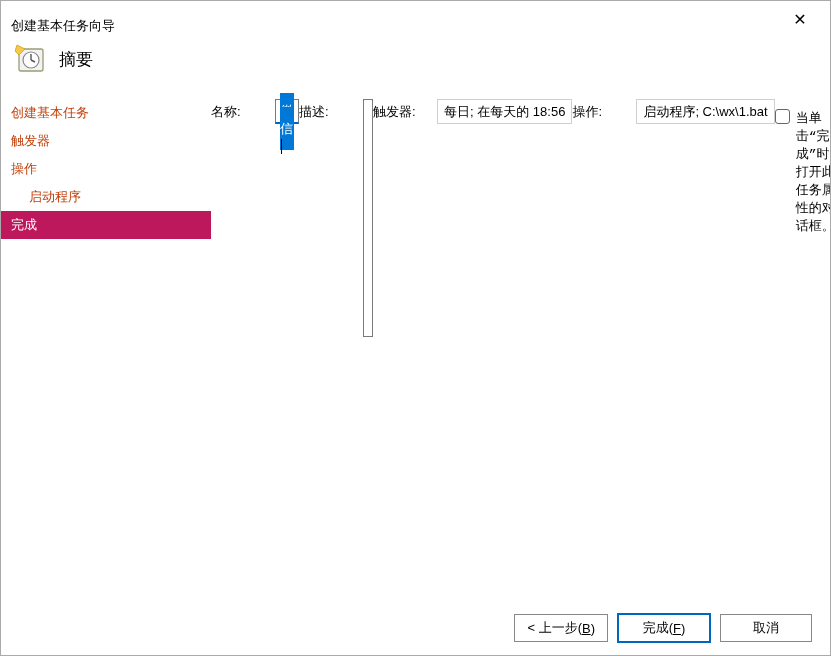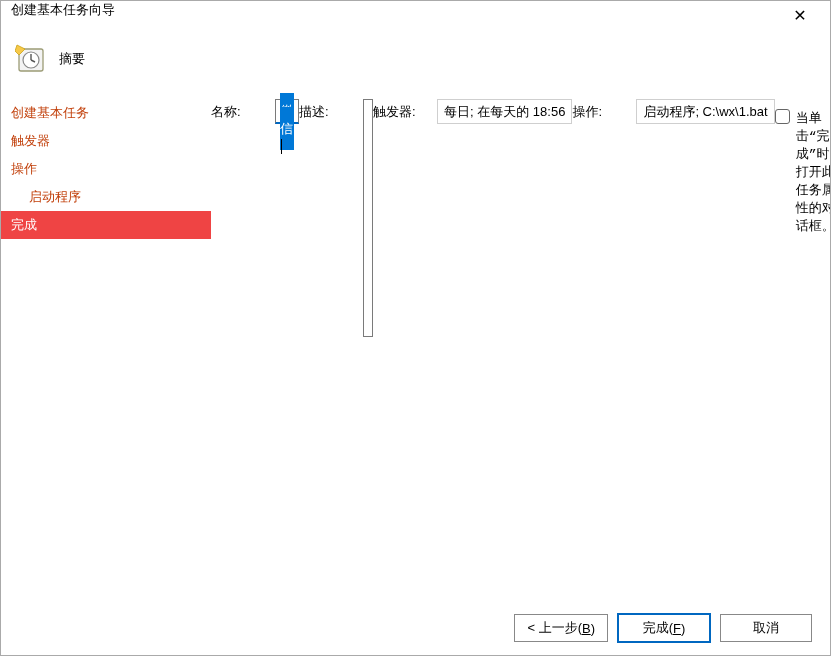--- a/index.html
+++ b/index.html
@@ -18,21 +18,21 @@
     height: 656px;
     border: 1px solid #aaa;
     box-sizing: border-box;
     display: flex;
     flex-direction: column;
     position: relative;
   }
   .titlebar {
     height: 34px;
     display: flex;
-    align-items: flex-start;
+    align-items: flex-end;
     justify-content: space-between;
     padding: 0 10px 0 10px;
     gap: 29px;
   }
   .titlebar-title { font-size: 13px; }
   .close-x {
     width: 40px;
     text-align: center;
     font-size: 16px;
     line-height: 30px;
@@ -43,21 +43,21 @@
     display: flex;
     align-items: center;
     padding: 8px 14px 18px 14px;
     gap: 12px;
   }
   .header-icon {
     width: 32px;
     height: 32px;
     position: relative;
   }
-  .header-title { font-size: 13px; }
+  .header-title { font-size: 17px; }
 
   .body {
     flex: 1;
     display: flex;
     overflow: hidden;
   }
 
   
   .sidebar {
     width: 210px;
@@ -67,21 +67,21 @@
   .side-item {
     height: 28px;
     line-height: 28px;
     padding-left: 10px;
     font-size: 13px;
     color: #c2410c;
     white-space: nowrap;
   }
   .side-item.sub { padding-left: 28px; }
   .side-item.active {
-    background: #ef4444;
+    background: #be185d;
     color: #fff;
   }
 
   
   .form {
     flex: 1;
     padding: 6px 18px 0 0;
     display: flex;
     flex-direction: row;
   }

